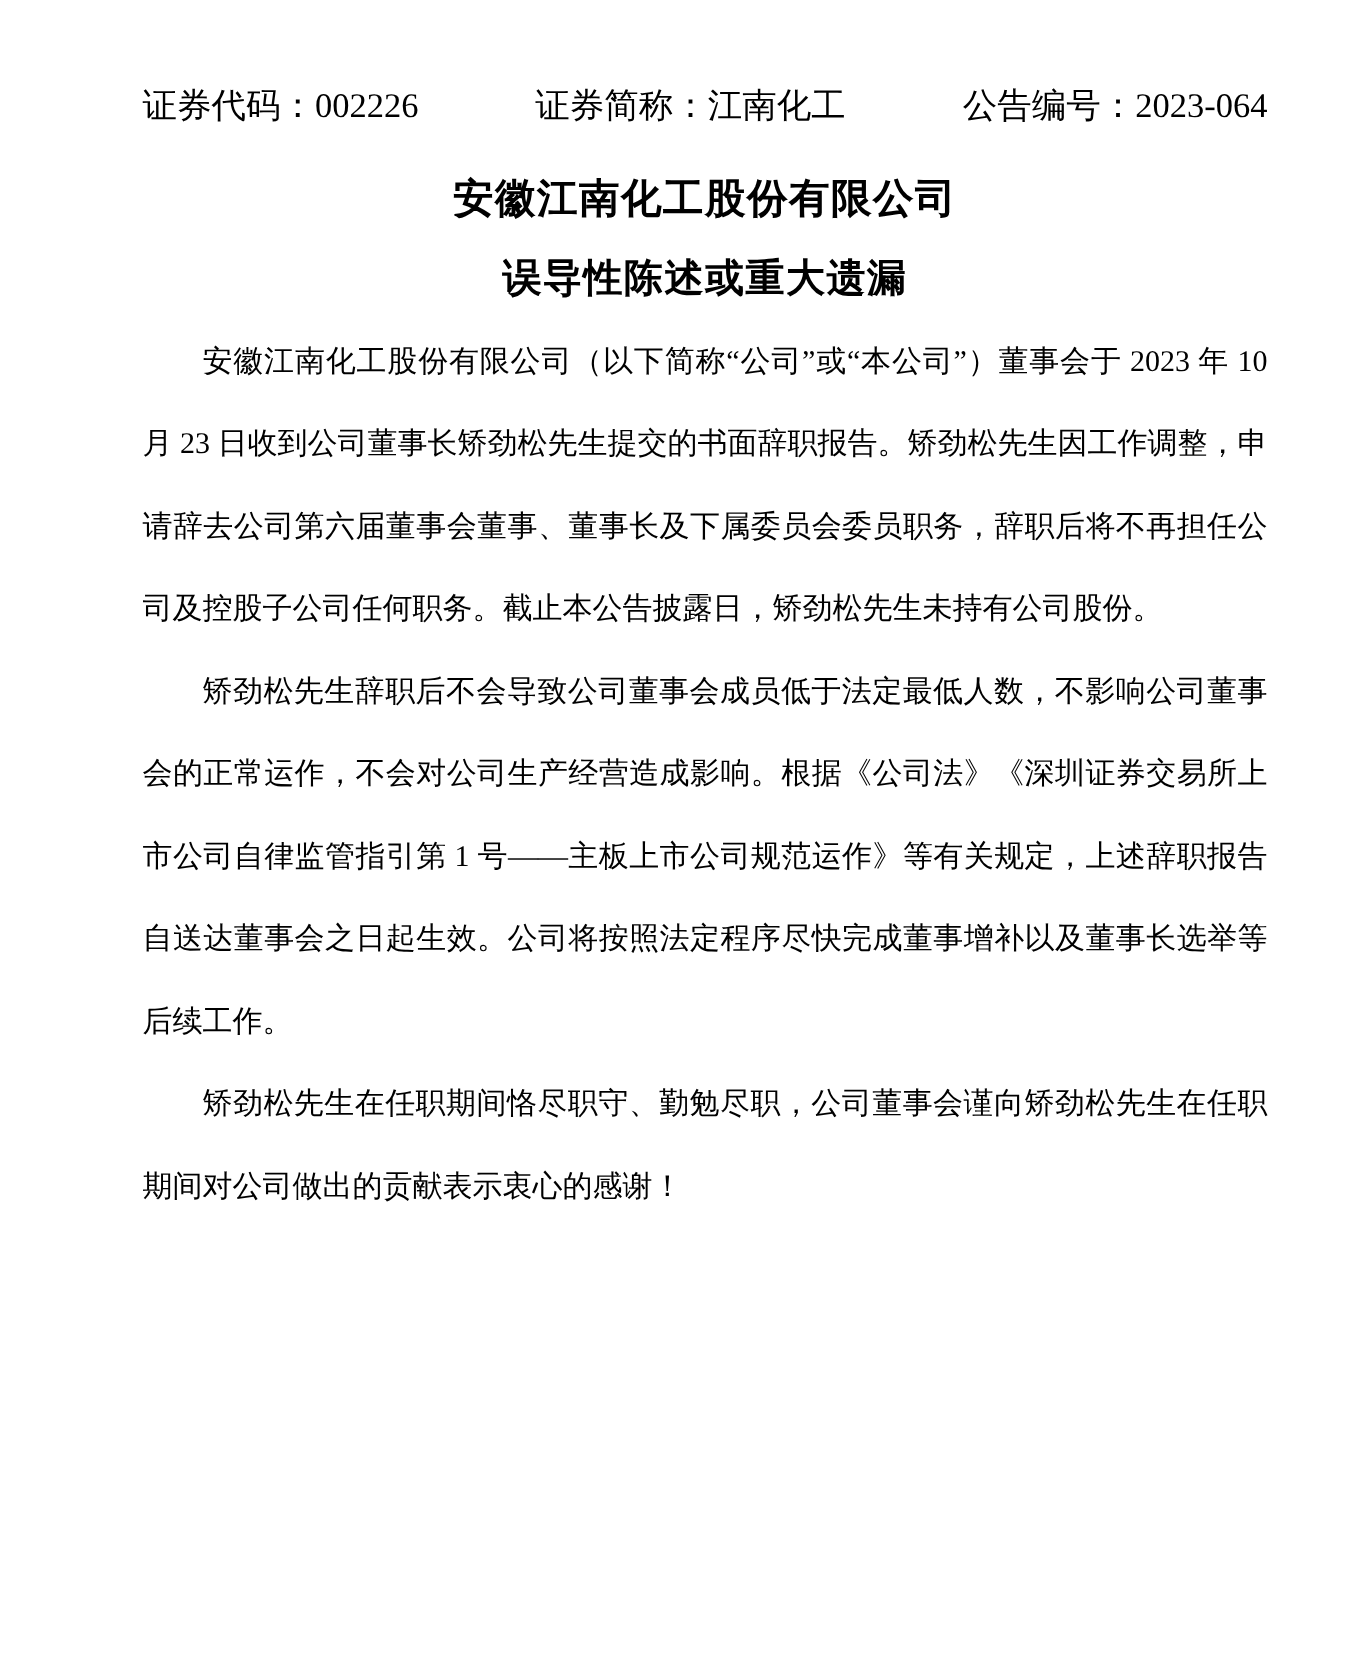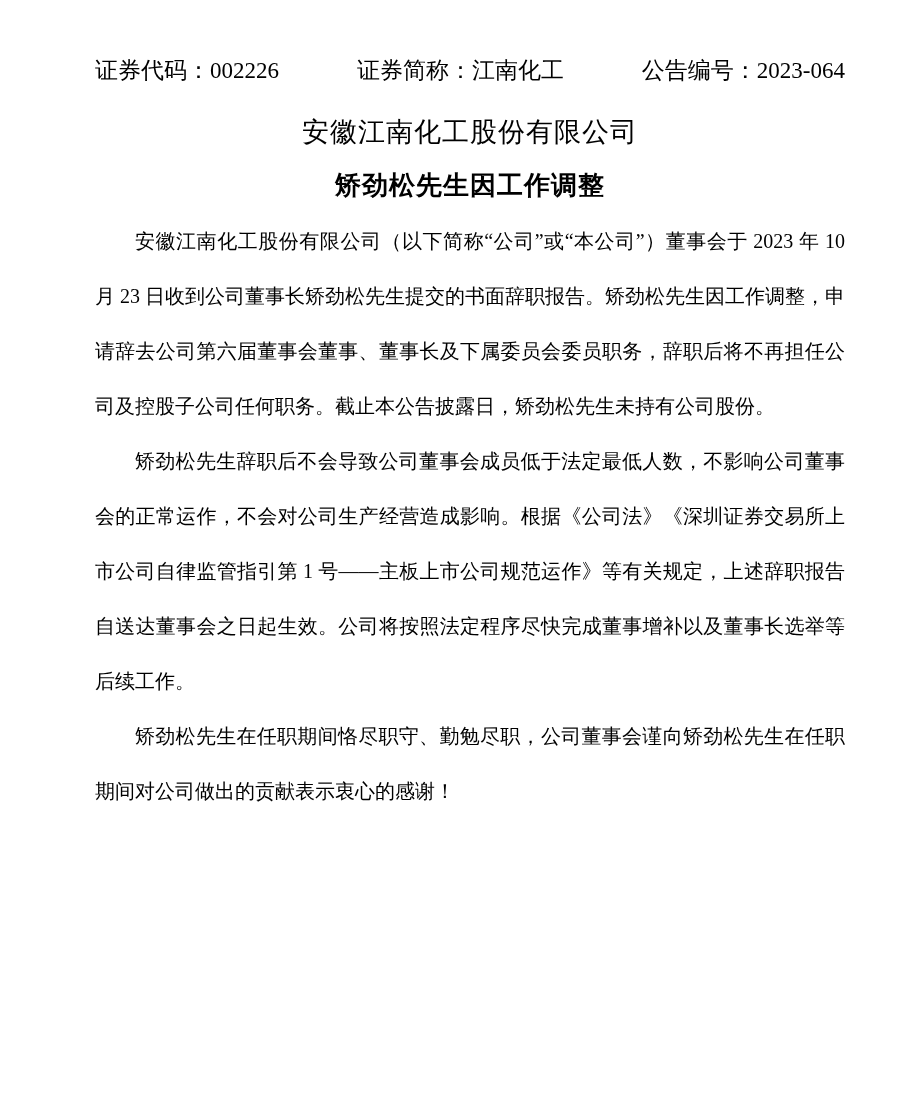--- a/index.html
+++ b/index.html
@@ -26,21 +26,21 @@
     justify-content: space-between;
     align-items: baseline;
     font-size: 23px;
     line-height: 30px;
     white-space: nowrap;
   }
   .title-company {
     margin: 30px 0 0 0;
     text-align: center;
     font-size: 27px;
-    font-weight: normal;
+    font-weight: bold;
     line-height: 32px;
     letter-spacing: 1px;
   }
   .title-subject {
     margin: 22px 0 0 0;
     text-align: center;
     font-size: 26px;
     font-weight: bold;
     line-height: 32px;
     letter-spacing: 1px;
@@ -81,21 +81,21 @@
 
 <div class="page">
 
   <div class="doc-header">
     <span>证券代码：002226</span>
     <span>证券简称：江南化工</span>
     <span>公告编号：2023-064</span>
   </div>
 
   <h1 class="title-company">安徽江南化工股份有限公司</h1>
-  <h2 class="title-subject">矫劲松先生因工作调整</h2>
+  <h2 class="title-subject">误导性陈述或重大遗漏</h2>
 
 
   <p class="body-para first">安徽江南化工股份有限公司（以下简称“公司”或“本公司”）董事会于 2023 年 10 月 23 日收到公司董事长矫劲松先生提交的书面辞职报告。矫劲松先生因工作调整，申请辞去公司第六届董事会董事、董事长及下属委员会委员职务，辞职后将不再担任公司及控股子公司任何职务。截止本公告披露日，矫劲松先生未持有公司股份。</p>
   <p class="body-para">矫劲松先生辞职后不会导致公司董事会成员低于法定最低人数，不影响公司董事会的正常运作，不会对公司生产经营造成影响。根据《公司法》《深圳证券交易所上市公司自律监管指引第 1 号——主板上市公司规范运作》等有关规定，上述辞职报告自送达董事会之日起生效。公司将按照法定程序尽快完成董事增补以及董事长选举等后续工作。</p>
   <p class="body-para">矫劲松先生在任职期间恪尽职守、勤勉尽职，公司董事会谨向矫劲松先生在任职期间对公司做出的贡献表示衷心的感谢！</p>
 
   <p class="closing">特此公告。</p>
 
 </div>
 

